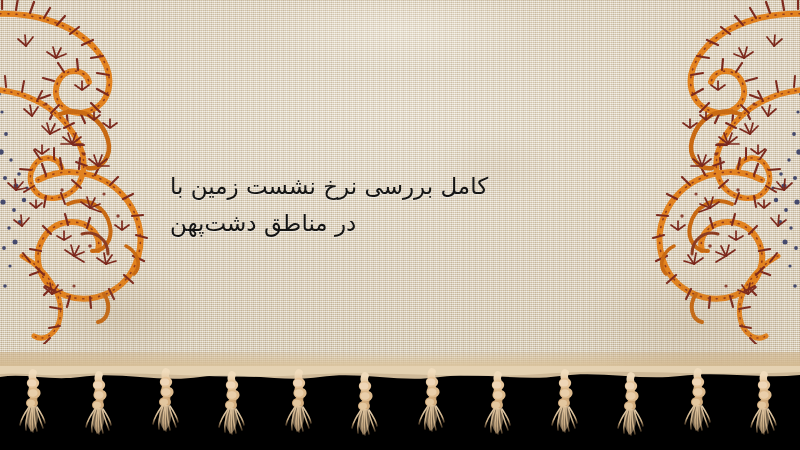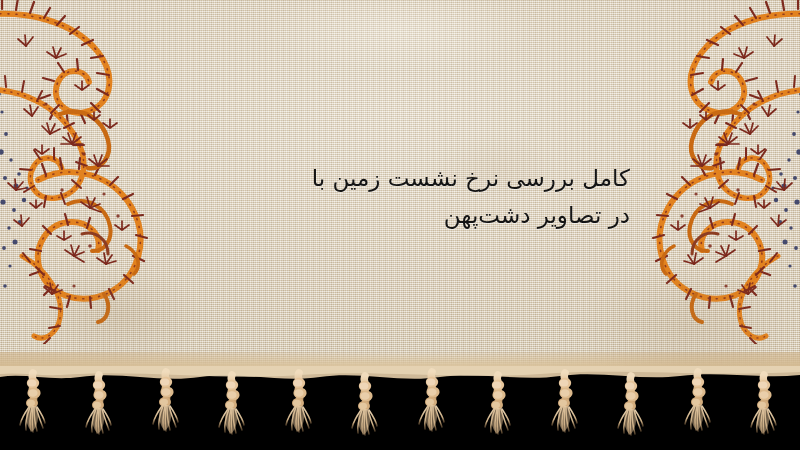--- a/index.html
+++ b/index.html
@@ -64,23 +64,23 @@
     pointer-events: none;
   }
   .ornament.left  { left: -14px; }
   .ornament.right { right: -14px; transform: scaleX(-1); }
   .ornament svg { display: block; width: 100%; height: 100%; }
 
   
   #title-block {
     position: absolute;
     left: 170px;
-    top: 160px;
+    top: 168px;
     width: 460px;
-    text-align: right;
+    text-align: left;
     direction: rtl;
   }
   .title-line {
     color: #141414;
     font-size: 23px;
     line-height: 37px;
     font-weight: 400;
     letter-spacing: 0px;
     white-space: nowrap;
     text-shadow: 0 1px 0 rgba(255,255,255,0.35);
@@ -559,21 +559,21 @@
           <circle cx="88" cy="292" r="1.6"></circle>
         </g>
       </svg>
     </div>
 
     <div id="selvedge"></div>
   </div>
 
   <div id="title-block">
     <div class="title-line">کامل بررسی نرخ نشست زمین با</div>
-    <div class="title-line">در تصاویر دشت‌پهن</div>
+    <div class="title-line">در مناطق دشت‌پهن</div>
   </div>
 
   <div id="blackfield"></div>
 
   <div id="fringe-zone">
     <svg viewBox="0 0 800 84" xmlns="http://www.w3.org/2000/svg" preserveAspectRatio="none">
       <defs>
         <linearGradient id="cordG" x1="0" y1="0" x2="0" y2="1">
           <stop offset="0%" stop-color="#f0dcbd"></stop>
           <stop offset="45%" stop-color="#dcb98c"></stop>

